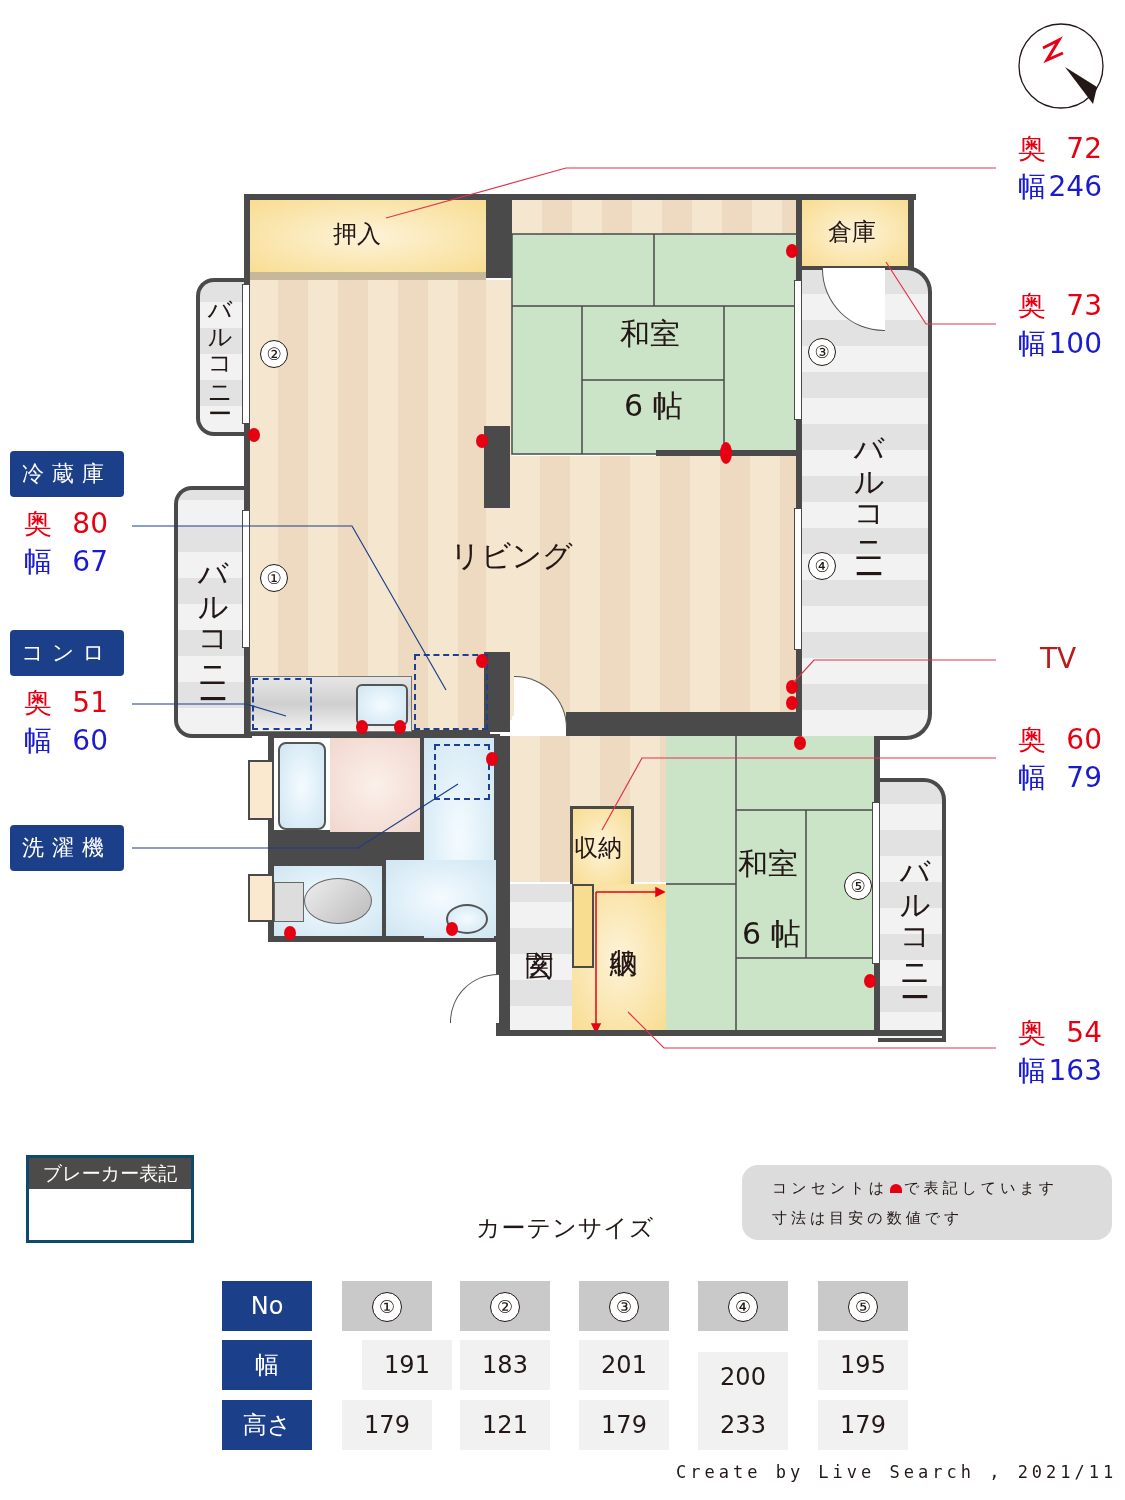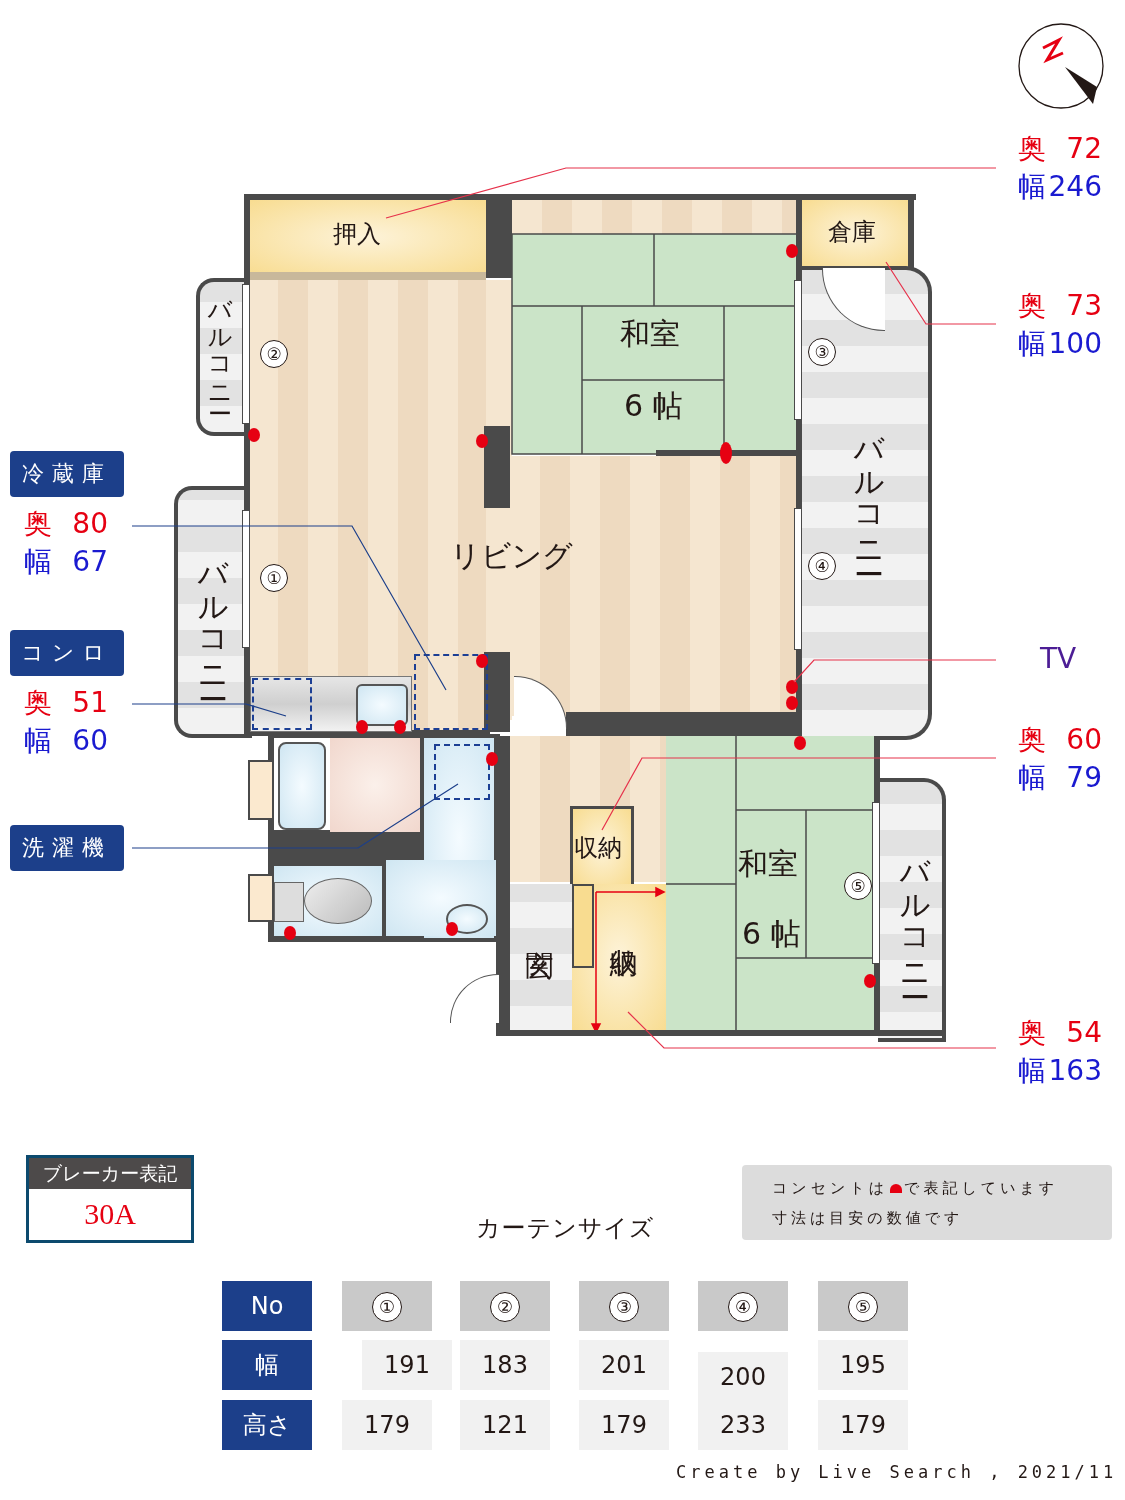--- a/index.html
+++ b/index.html
@@ -26,21 +26,21 @@
   .navy-tag{position:absolute;background:#1c3f8a;color:#fff;font-size:22px;letter-spacing:8px;text-align:center;border-radius:4px;line-height:46px;height:46px;width:114px;}
   .dim{position:absolute;font-size:28px;line-height:38px;}
   .dim .d{color:#e60012;}
   .dim .w{color:#1a1ad0;}
   .dim span.num{display:inline-block;min-width:56px;text-align:right;}
   svg.lines{position:absolute;left:0;top:0;}
   
   .breaker{position:absolute;left:26px;top:1155px;width:162px;height:82px;border:3px solid #0c4a6e;font-family:Liberation Serif, serif;}
   .breaker .hd{background:#4d4a4a;color:#fff;font-size:19px;text-align:center;height:31px;line-height:31px;}
   .breaker .val{color:#e60012;font-size:30px;text-align:center;line-height:50px;}
-  .note{position:absolute;left:742px;top:1165px;width:370px;height:75px;background:#dcdcdc;border-radius:4px;font-size:15px;letter-spacing:4px;color:#231815;}
+  .note{position:absolute;left:742px;top:1165px;width:370px;height:75px;background:#dcdcdc;border-radius:16px;font-size:15px;letter-spacing:4px;color:#231815;}
   .note div{position:absolute;left:30px;}
   .note .dot{display:inline-block;width:12px;height:9px;background:#e60012;border-radius:6px 6px 0 0;vertical-align:middle;margin:0 2px;}
   .curtain-title{position:absolute;left:476px;top:1212px;font-size:24px;letter-spacing:1px;}
   .tbl-hd{position:absolute;background:#1c3f8a;color:#fff;font-size:24px;text-align:center;width:90px;height:50px;line-height:50px;}
   .tbl-cell{position:absolute;width:90px;height:50px;line-height:50px;text-align:center;font-size:24px;background:#f1f1f1;color:#231815;}
   .tbl-cell.no{background:#c9c9c9;}
   .tbl-cell.no span{display:inline-block;width:28px;height:28px;line-height:28px;border:1.5px solid #231815;border-radius:50%;background:#fff;font-size:18px;vertical-align:middle;}
   .credit{position:absolute;left:676px;top:1462px;font-family:"DejaVu Sans Mono","Liberation Mono",monospace;font-size:17px;letter-spacing:4px;color:#231815;}
 </style>
 </head>
@@ -217,33 +217,32 @@
 <div class="navy-tag" style="left:10px;top:825px;">洗濯機</div>
 
 <div class="dim" style="left:1018px;top:130px;">
   <div class="d"><span>奥</span><span class="num">72</span></div>
   <div class="w"><span>幅</span><span class="num">246</span></div>
 </div>
 <div class="dim" style="left:1018px;top:287px;">
   <div class="d"><span>奥</span><span class="num">73</span></div>
   <div class="w"><span>幅</span><span class="num">100</span></div>
 </div>
-<div class="dim d" style="left:1040px;top:640px;color:#4c1d95;">TV</div>
+<div class="dim d" style="left:1040px;top:640px;color:#b91c1c;">TV</div>
 <div class="dim" style="left:1018px;top:721px;">
   <div class="d"><span>奥</span><span class="num">60</span></div>
   <div class="w"><span>幅</span><span class="num">79</span></div>
 </div>
 <div class="dim" style="left:1018px;top:1014px;">
   <div class="d"><span>奥</span><span class="num">54</span></div>
   <div class="w"><span>幅</span><span class="num">163</span></div>
 </div>
 
 <div class="breaker">
   <div class="hd">ブレーカー表記</div>
-  <div class="val">30A</div>
 </div>
 
 <div class="note">
   <div style="top:14px;"><span>コンセントは</span><span class="dot"></span><span>で表記しています</span></div>
   <div style="top:44px;">寸法は目安の数値です</div>
 </div>
 
 <div class="curtain-title">カーテンサイズ</div>
 <div>
   <div class="tbl-hd" style="left:222px;top:1281px;">No</div>

